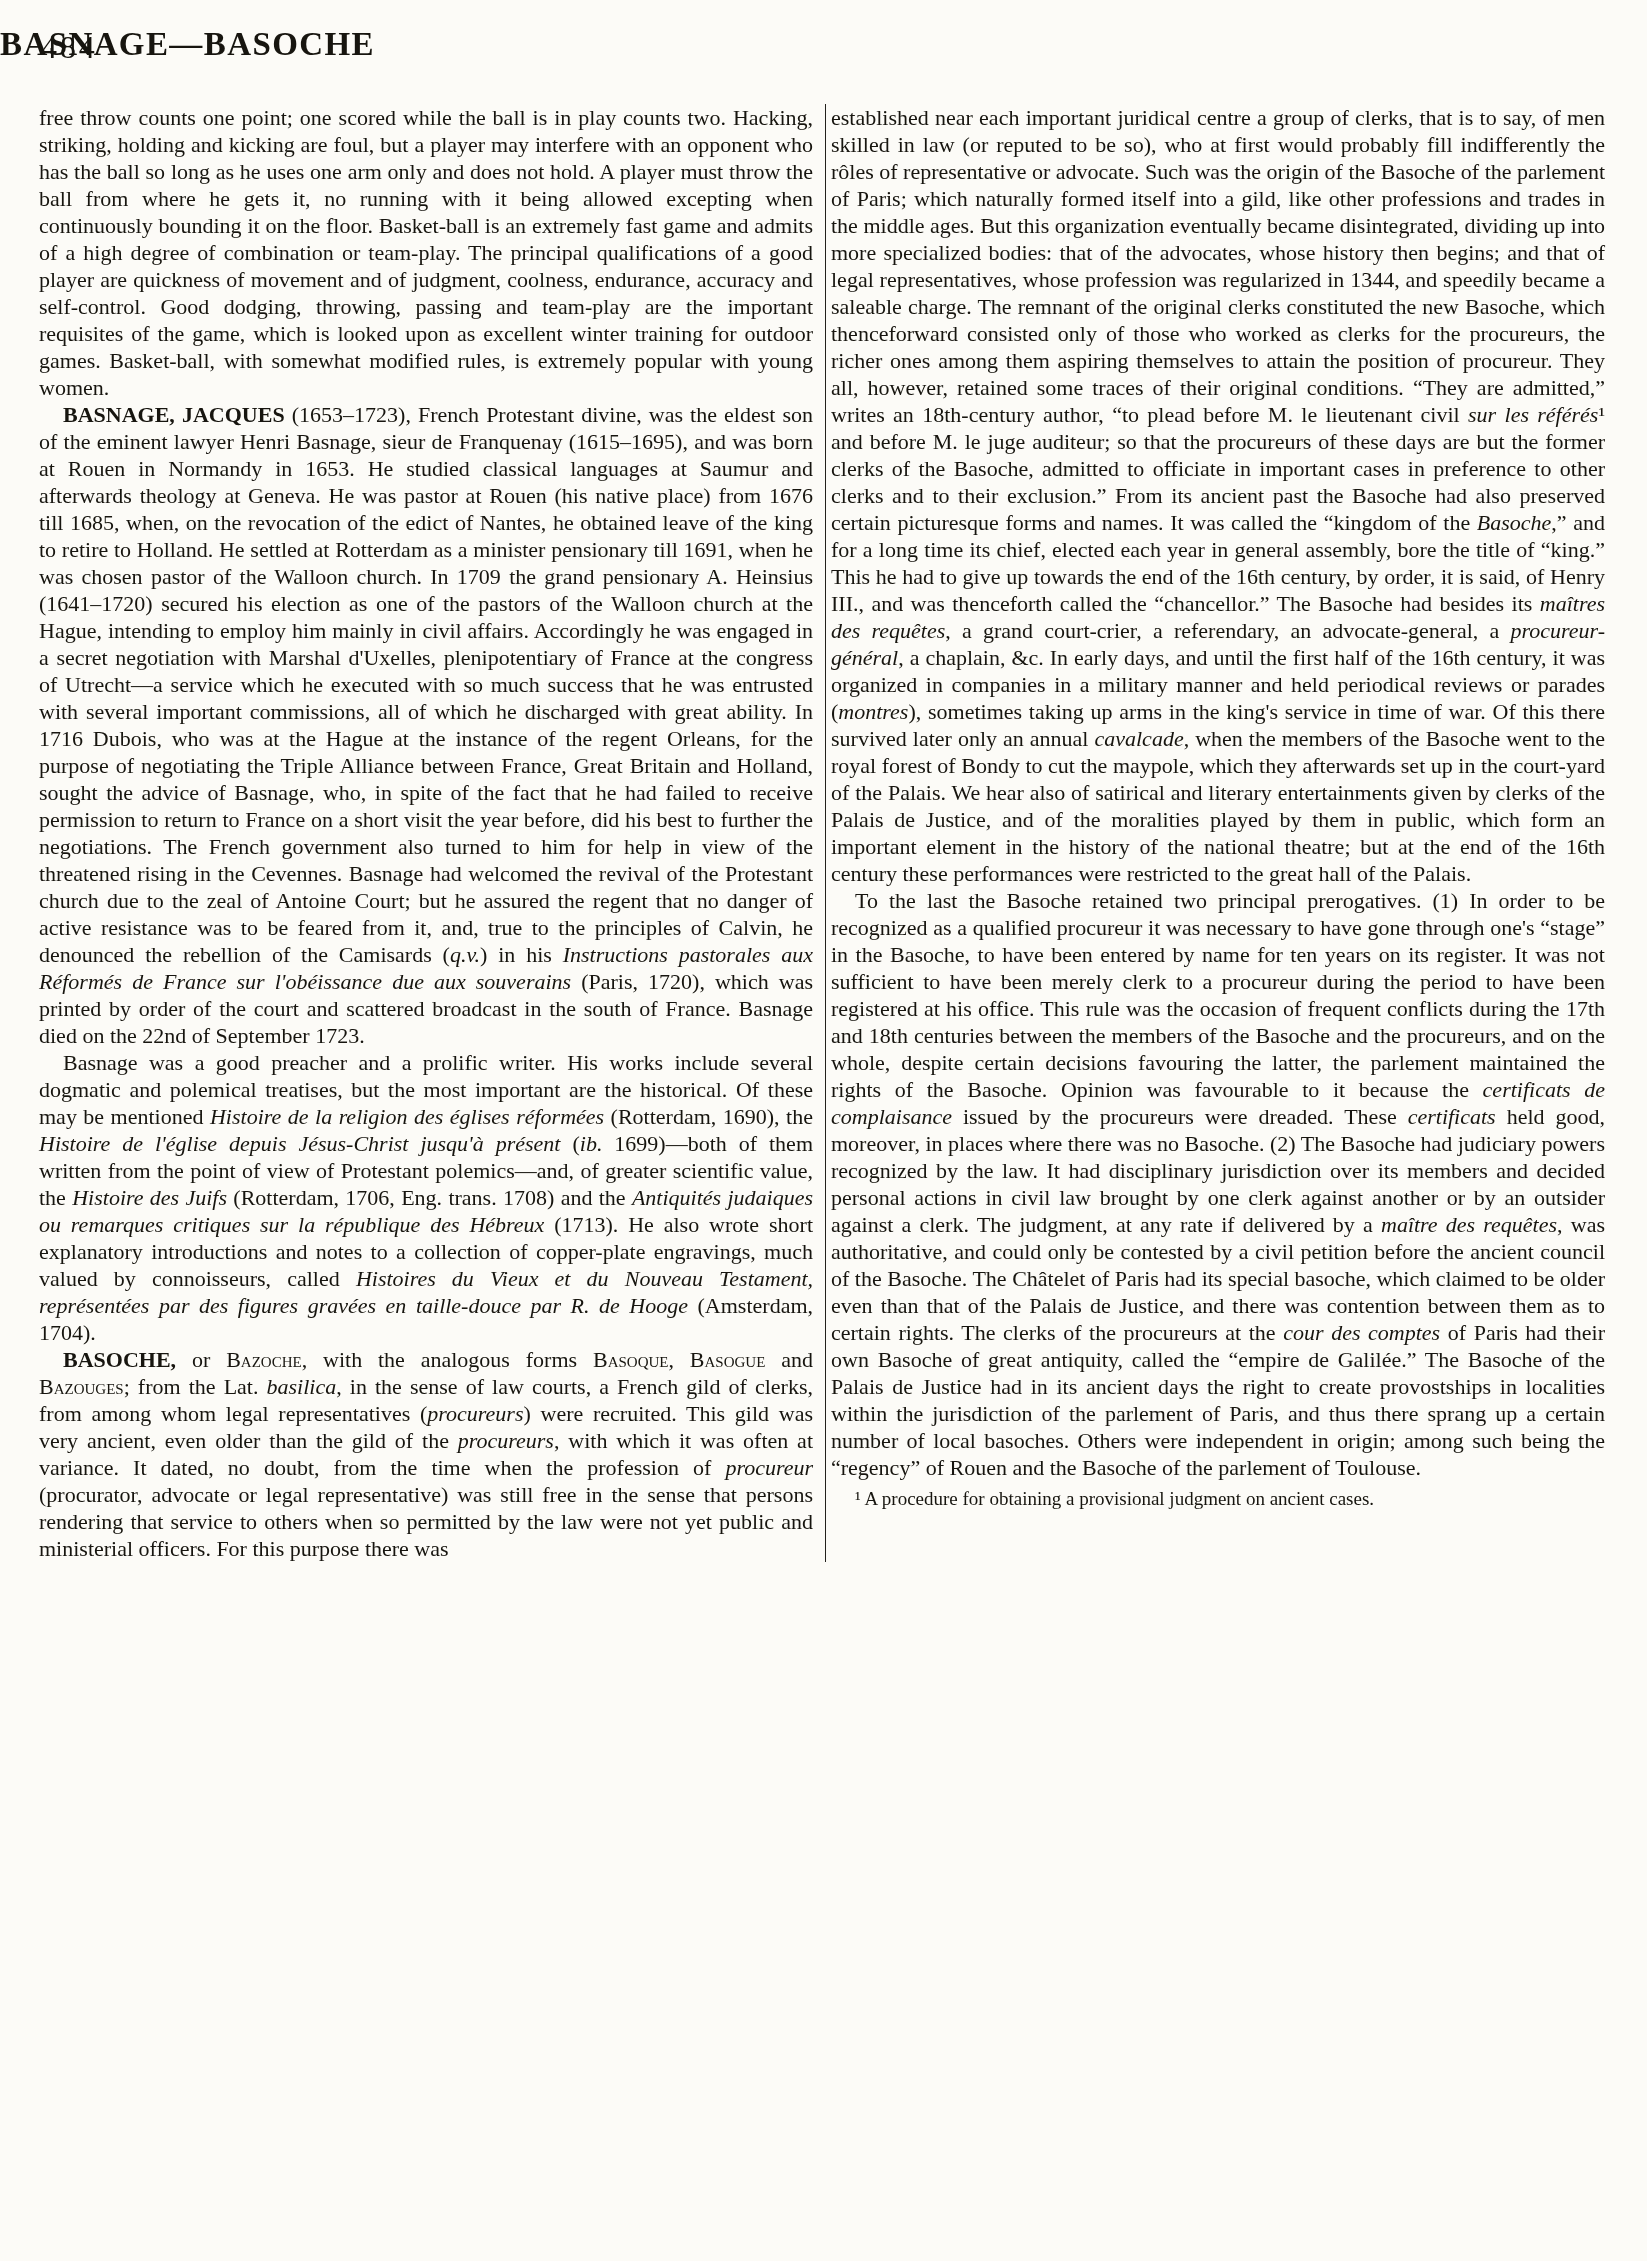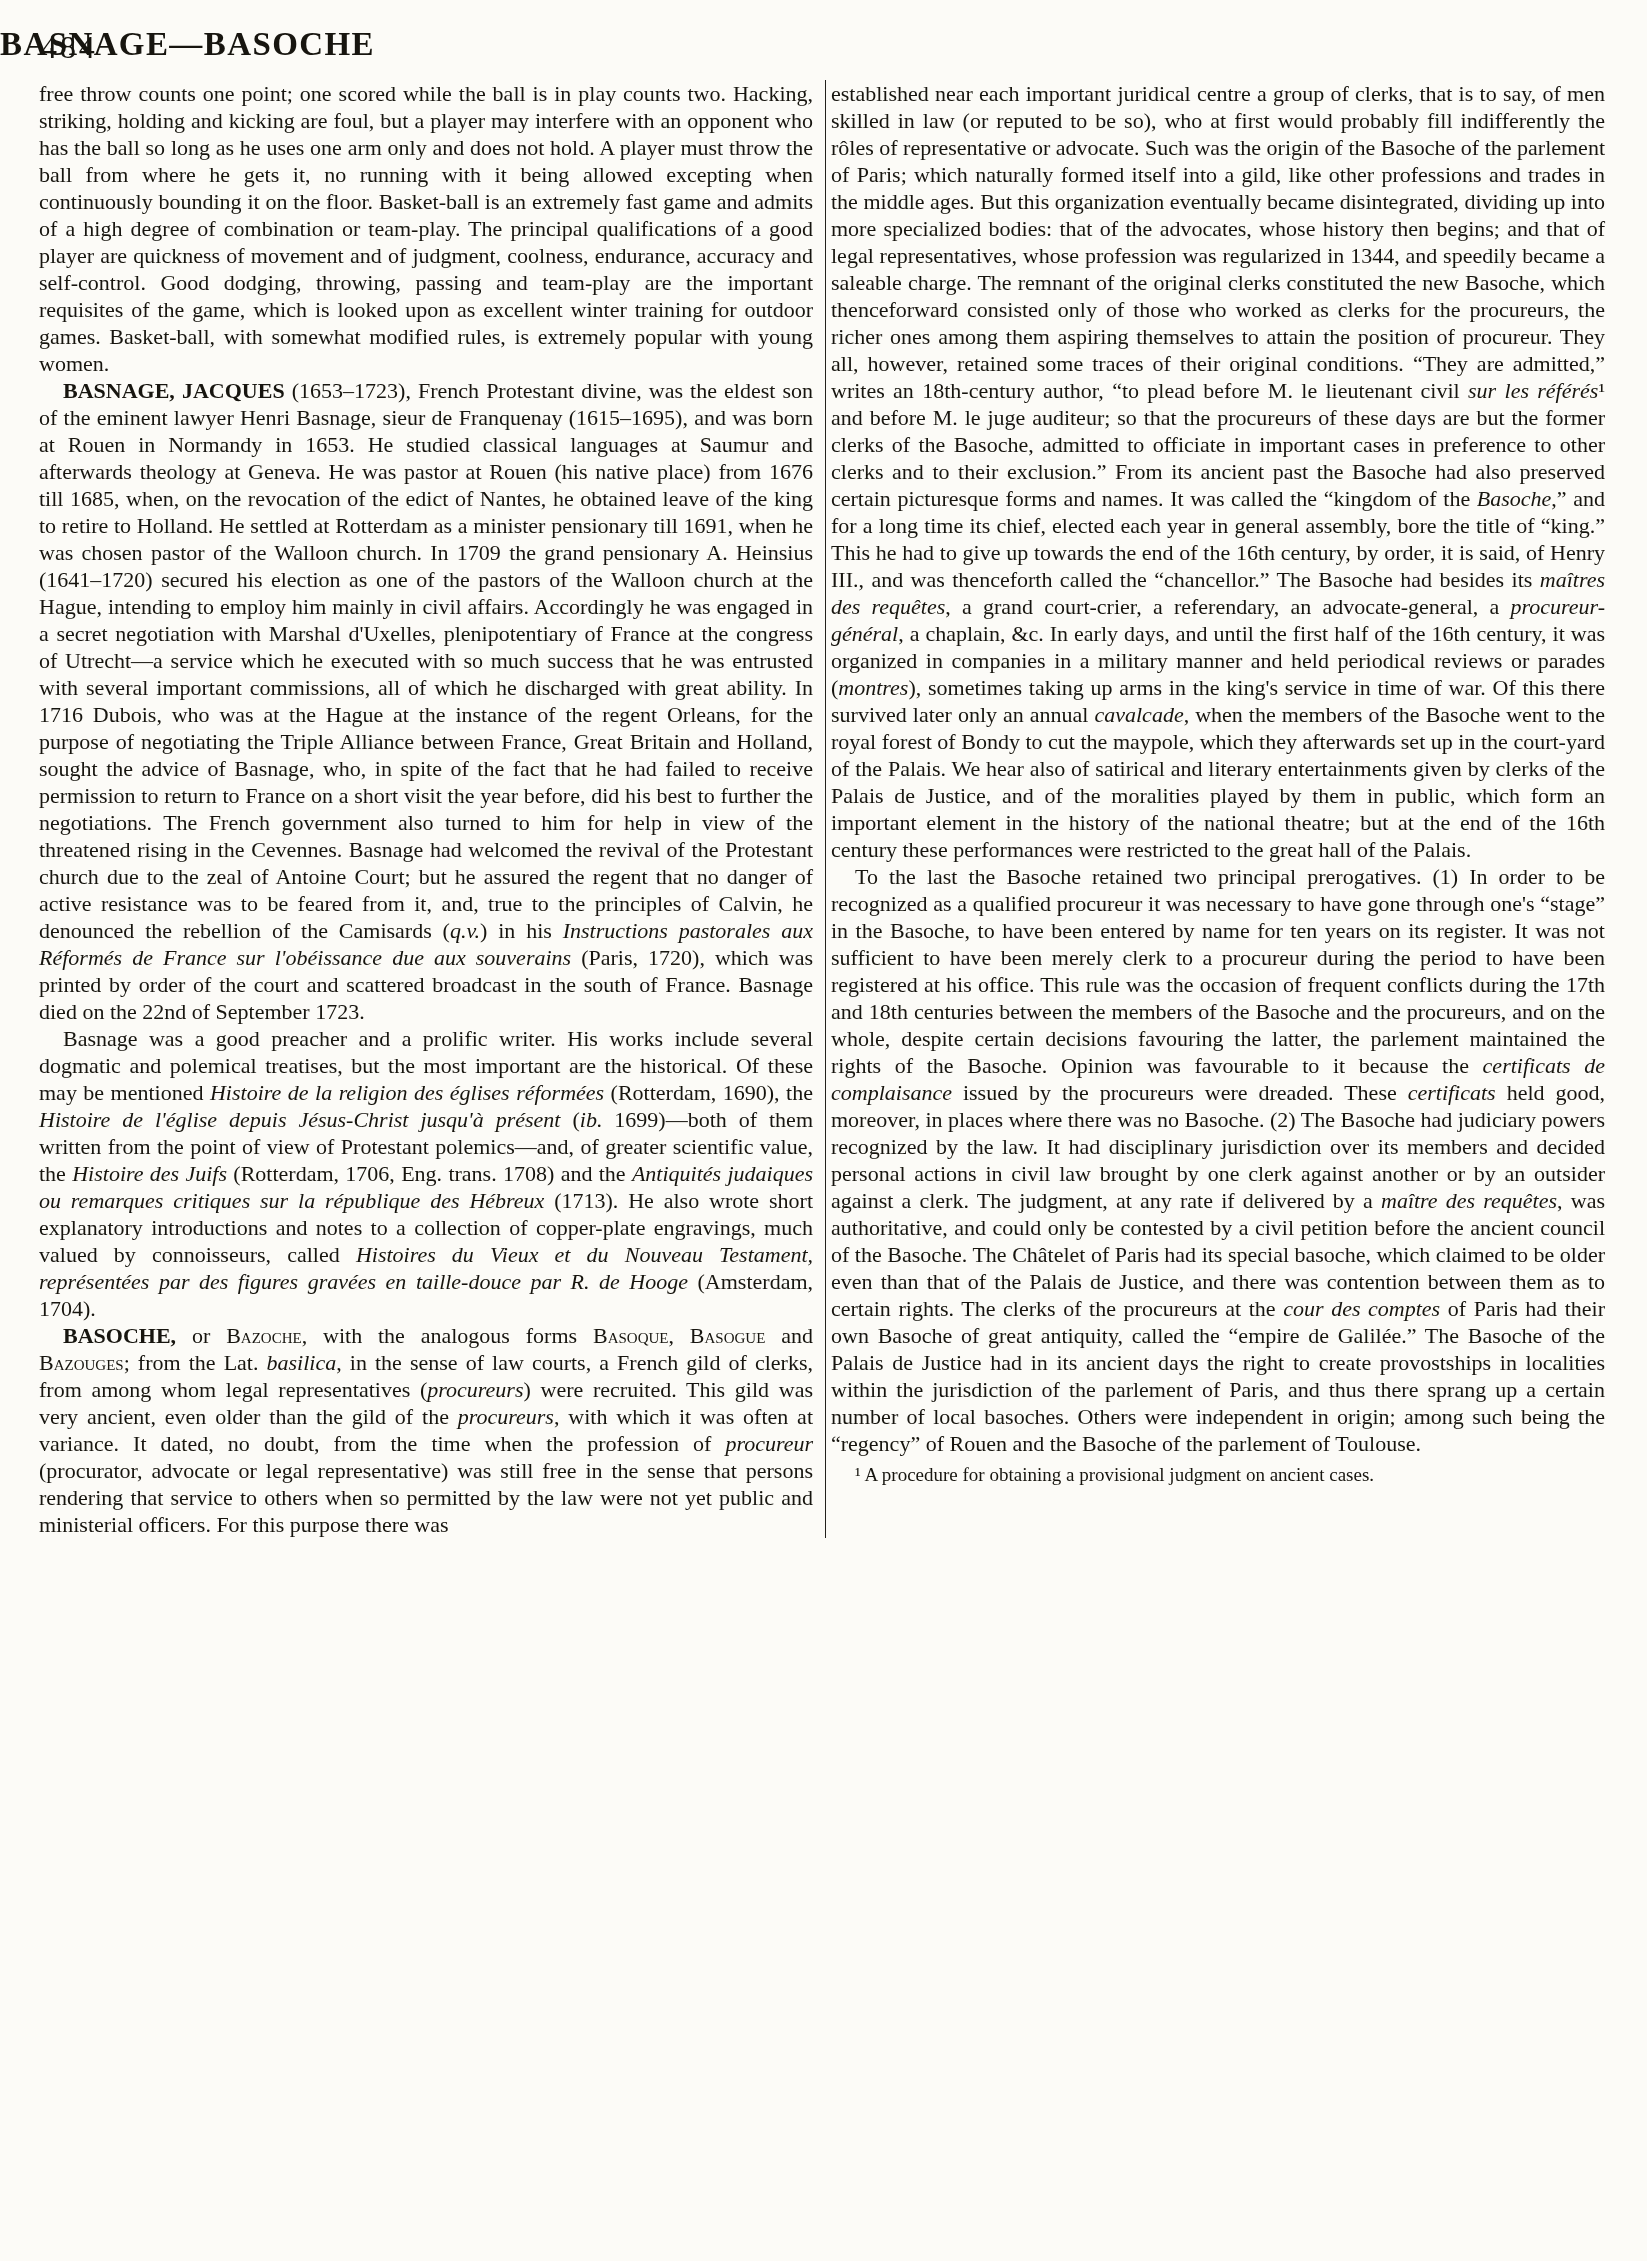--- a/index.html
+++ b/index.html
@@ -33,20 +33,21 @@
     letter-spacing: 1.4px;
   }
   .columns {
     display: flex;
     margin: 10px 36px 0 39px;
   }
   .col {
     text-align: justify;
     font-size: 22px;
     line-height: 27px;
+    margin-top: 24px;
   }
   .col-left  { width: 774px; padding-right: 12px; }
   .col-right { width: 774px; padding-left: 5px; border-left: 1.4px solid #23211c; }
   .col p { margin: 0; }
   .col p.indent { text-indent: 24px; }
   .col p.small  { font-size: 19px; line-height: 23px; margin: 2.1px 0; }
   .col p.footnote { margin-top: 5.7px; }
   .sc { font-variant: small-caps; }
   i { font-style: italic; }
   b { font-weight: bold; font-family: Liberation Serif, serif; }

